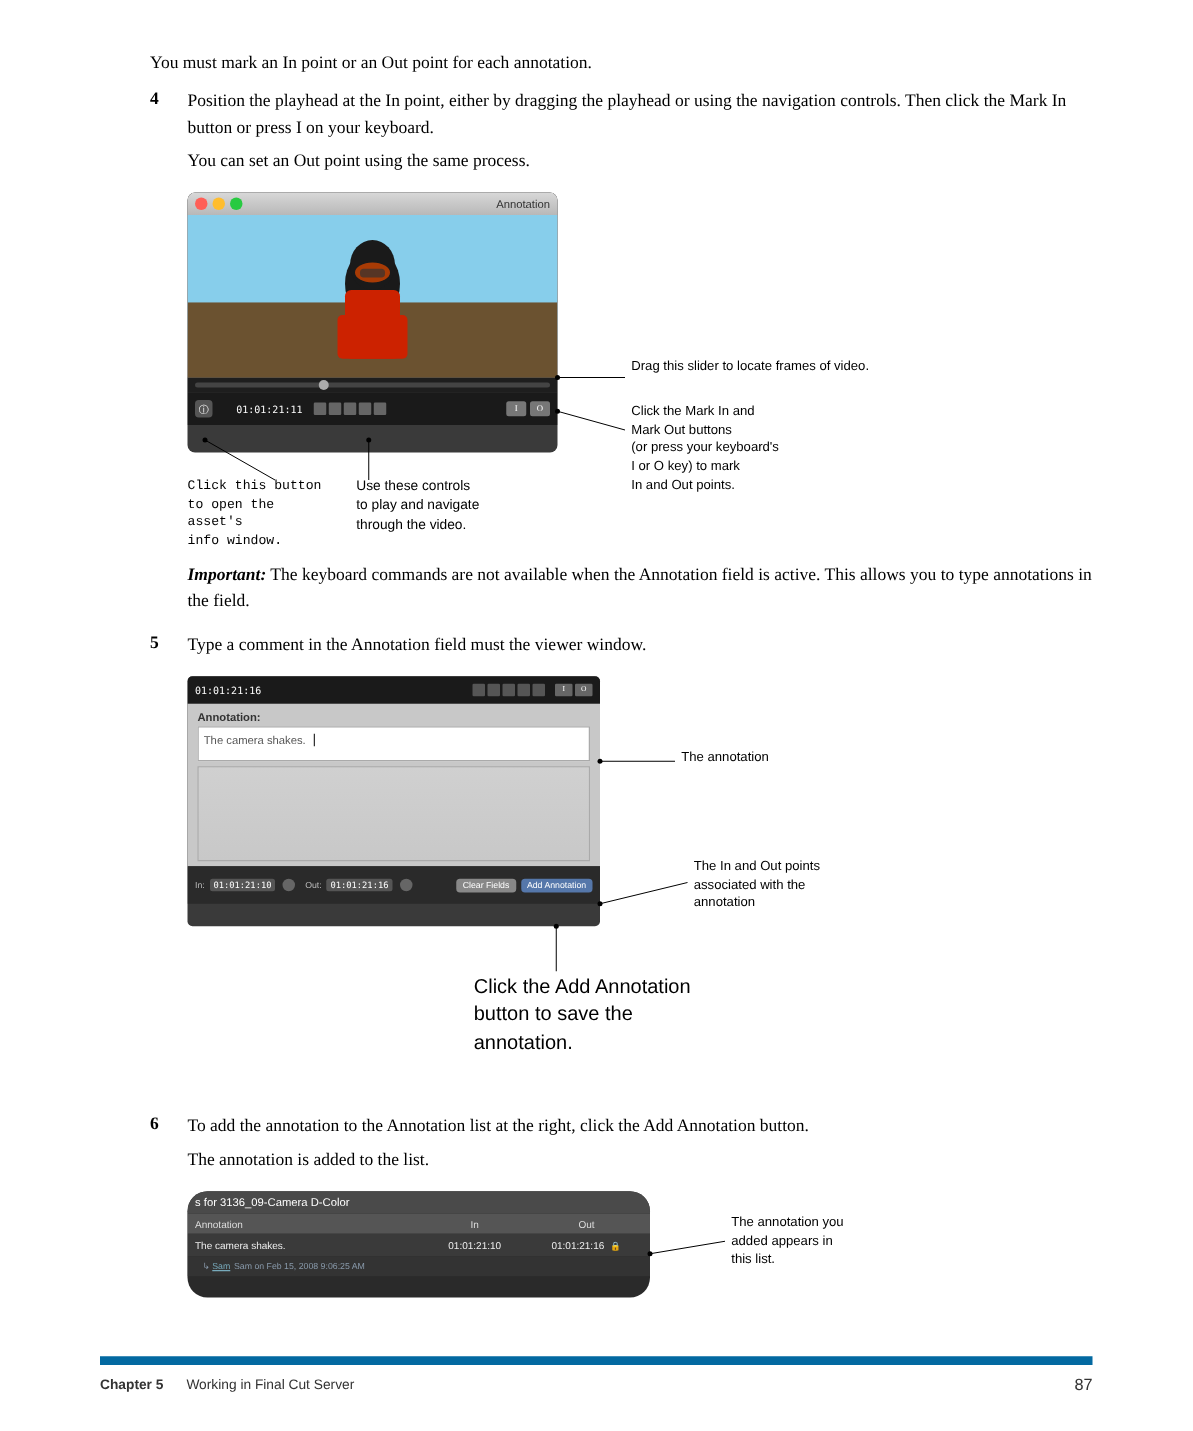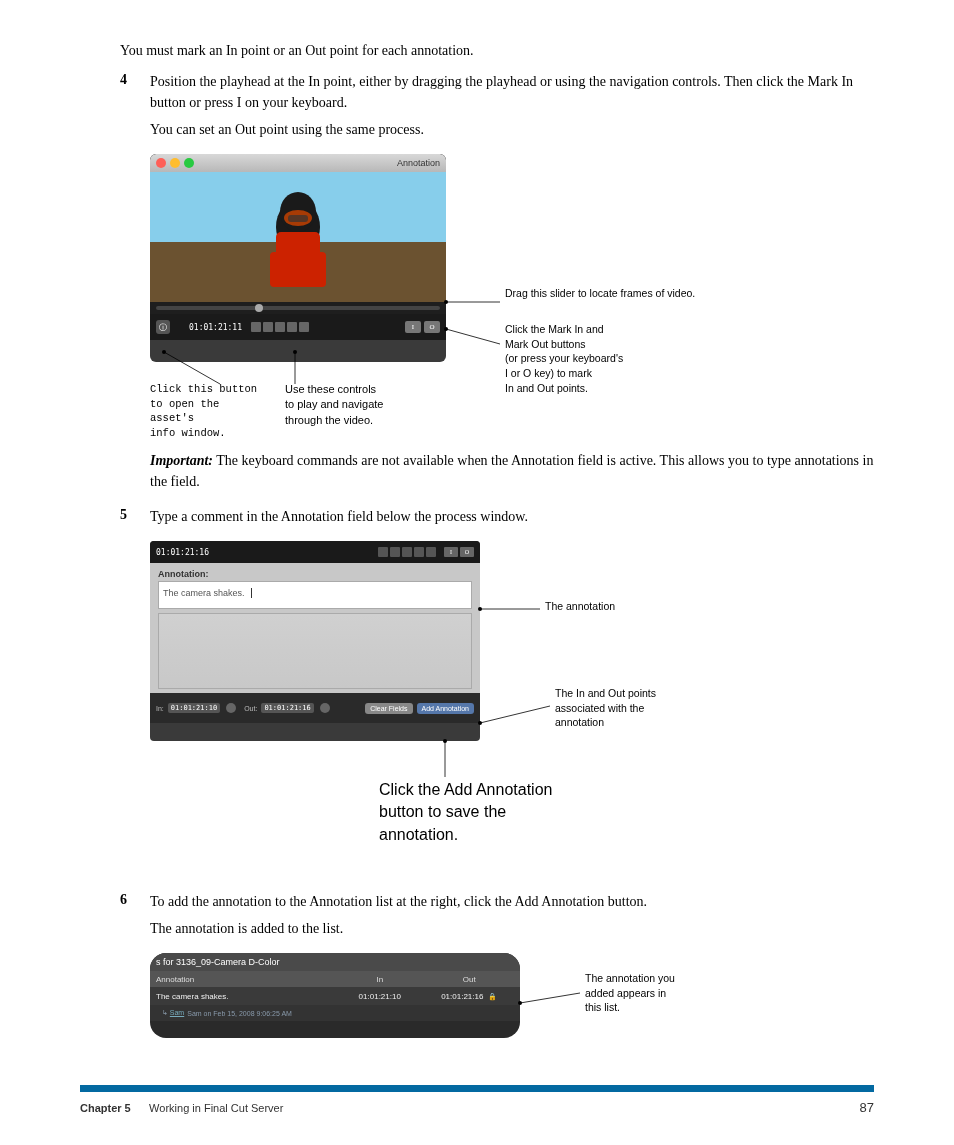--- a/index.html
+++ b/index.html
@@ -367,21 +367,21 @@
       </div>
     </div>
 
     <div class="important-block" style="margin-left:30px; margin-bottom:14px;">
       <span class="important-label">Important:</span><span> The keyboard commands are not available when the Annotation field is active. This allows you to type annotations in the field.</span>
     </div>
 
     <div class="step-block">
       <div class="step-num">5</div>
       <div class="step-content">
-        <p>Type a comment in the Annotation field below the process window.</p>
+        <p>Type a comment in the Annotation field must the viewer window.</p>
 
         <div style="position:relative;width:700px;height:270px;margin:14px 0 20px 0;">
           <div class="screenshot2">
 
             <div class="ss2-topbar">
               <span class="ss2-timecode">01:01:21:16</span>
               <div class="ss2-ctrl-btns">
                 <div style="width:10px;height:10px;background:#555;border-radius:1px;"></div>
                 <div style="width:10px;height:10px;background:#555;border-radius:1px;"></div>
                 <div style="width:10px;height:10px;background:#555;border-radius:1px;"></div>

